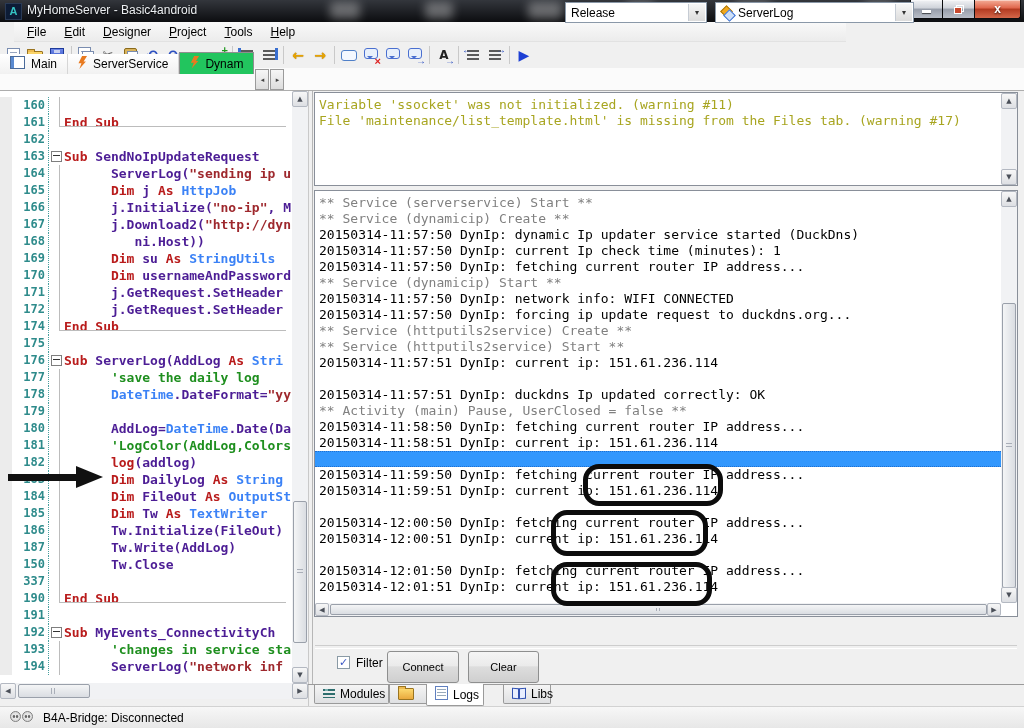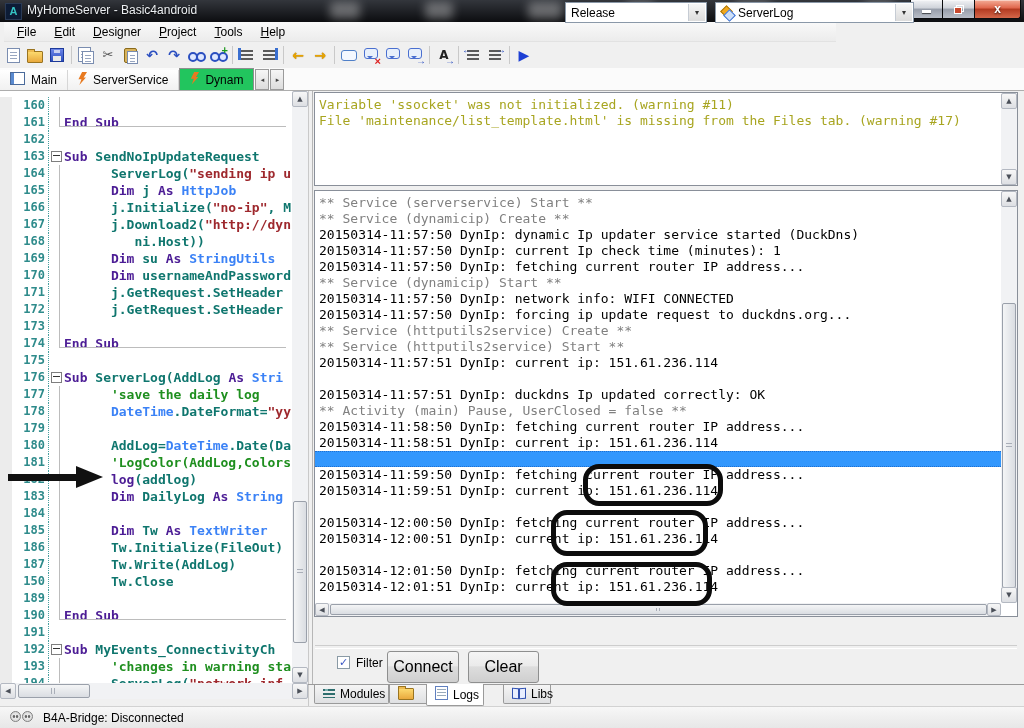--- a/index.html
+++ b/index.html
@@ -20,21 +20,21 @@
   .wbtn.first{border-bottom-left-radius:3px;}
   .wbtn.close{width:45px;border-bottom-right-radius:3px;
     background:linear-gradient(#f4ad97 0%,#df654a 45%,#b23a20 50%,#d4674a 100%);}
   .g-min{width:9px;height:3px;background:#fff;box-shadow:0 1px 1px rgba(0,0,0,.6);margin-top:5px;}
   .g-res{width:10px;height:9px;position:relative;}
   .g-res::before{content:'';position:absolute;right:0;top:0;width:6px;height:5px;border:1px solid #fff;}
   .g-res::after{content:'';position:absolute;left:0;bottom:0;width:6px;height:5px;border:1px solid #fff;background:#c8492e;}
   .g-close{color:#fff;font-weight:bold;font-size:12px;text-shadow:0 1px 2px rgba(0,0,0,.7);line-height:10px;}
 
   
-  .menubar{position:absolute;left:4px;top:22px;width:832px;height:20px;background:linear-gradient(#f9f9f9,#ececec);
+  .menubar{position:absolute;left:14px;top:22px;width:832px;height:20px;background:linear-gradient(#f9f9f9,#ececec);
     border-bottom:1px solid #e2e2e2;display:flex;align-items:center;padding-left:4px;box-sizing:border-box;}
   .mitem{padding:2px 9px;cursor:default;}
   .mitem u{text-decoration:underline;}
 
   
   .toolbar{position:absolute;left:0;top:42px;width:1024px;height:26px;background:#f0f0f0;
     display:flex;align-items:center;padding-left:2px;box-sizing:border-box;}
   .tbi{width:22px;height:21px;display:inline-flex;align-items:center;justify-content:center;position:relative;border-radius:2px;}
   .tbsep{width:1px;height:18px;background:#c9c9c9;margin:0 3px;}
   .tbi b.g{font-family:"DejaVu Sans",sans-serif;font-style:normal;font-weight:bold;font-size:14px;line-height:14px;}
@@ -73,42 +73,42 @@
   .combo .carr{position:absolute;right:1px;top:1px;bottom:1px;width:16px;
     background:linear-gradient(#f6f6f6,#dcdcdc);border-left:1px solid #c6ccd4;
     display:flex;align-items:center;justify-content:center;font-size:8px;color:#333;}
   .modico{display:inline-block;width:12px;height:12px;position:relative;margin-right:5px;}
   .modico::before{content:'';position:absolute;left:1px;top:0;width:7px;height:7px;background:#f2a81c;border:1px solid #a8750a;transform:rotate(45deg);}
   .modico::after{content:'';position:absolute;left:4px;top:4px;width:7px;height:7px;background:#cfe0f8;border:1px solid #3a6fd0;transform:rotate(45deg);}
 
   
   .tabbar{position:absolute;left:0;top:68px;width:1024px;height:23px;background:#fbfbfb;border-bottom:1px solid #adadad;
     display:flex;align-items:flex-end;box-sizing:border-box;}
-  .etab{height:20px;margin-bottom:0;display:flex;align-items:center;gap:6px;padding:0 10px;font-size:12px;
+  .etab{height:20px;margin-bottom:16px;display:flex;align-items:center;gap:6px;padding:0 10px;font-size:12px;
     background:linear-gradient(#ffffff,#f1f1f1);border-right:1px solid #d6d6d6;}
   .etab.active{border:1px solid #8f8f8f;border-bottom:none;background:#22c55e;height:21px;max-width:62px;overflow:hidden;white-space:nowrap;}
   .wicon{display:inline-block;width:13px;height:11px;background:#fff;border:1px solid #4a6a9a;position:relative;}
   .wicon::before{content:'';position:absolute;left:0;top:0;bottom:0;width:3px;background:#5a8ad0;}
   .tscroll{width:12px;height:19px;margin-left:1px;border:1px solid #9a9a9a;background:linear-gradient(#f6f6f6,#dcdcdc);
     display:flex;align-items:center;justify-content:center;font-size:7px;color:#444;}
 
   
   .editor{position:absolute;left:0;top:91px;width:292px;height:592px;background:#fff;overflow:hidden;
     font-family:"DejaVu Sans Mono",monospace;font-size:13px;font-weight:bold;}
   .crow{display:flex;height:17px;line-height:17px;position:relative;}
   .cmark{width:12px;background:#ececec;flex:none;}
   .cnum{width:33px;flex:none;text-align:right;padding-right:3px;color:#2e8b8b;border-right:1px dotted #4aa0a0;font-size:12px;}
   .cfold{width:15px;flex:none;display:flex;align-items:center;justify-content:center;}
   .fbox{width:9px;height:9px;border:1px solid #7e7e7e;background:#fff;position:relative;}
   .fbox::after{content:'';position:absolute;left:1px;right:1px;top:3px;height:1px;background:#333;}
   .ccode{white-space:pre;flex:1;}
   .crow.fold-body::before{content:'';position:absolute;left:59px;top:0;bottom:0;border-left:1px solid #bcbcbc;}
   .crow.fold-end::before{content:'';position:absolute;left:59px;right:6px;top:0;bottom:4px;
     border-left:1px solid #bcbcbc;border-bottom:1px solid #bcbcbc;}
-  .tk-kw{color:#4c1d95;} .tk-type{color:#3b82f6;} .tk-str{color:#9e282d;} .tk-com{color:#1f8f1f;} .tk-pl{color:#0f766e;}
+  .tk-kw{color:#b91c1c;} .tk-type{color:#3b82f6;} .tk-str{color:#9e282d;} .tk-com{color:#1f8f1f;} .tk-pl{color:#4c1d95;}
 
   
   .sb{position:absolute;background:#f1f2f4;}
   .sbtn{position:absolute;width:16px;height:16px;background:linear-gradient(#f7f7f7,#dddfe3);
     border:1px solid #b3b8c1;border-radius:2px;box-sizing:border-box;
     display:flex;align-items:center;justify-content:center;font-size:7px;color:#4a4f58;font-family:"DejaVu Sans",sans-serif;}
   .sthumb{position:absolute;left:1px;right:1px;background:linear-gradient(90deg,#f4f5f6,#dadde2);
     border:1px solid #9aa0aa;border-radius:2px;}
   .sthumb::after{content:'';position:absolute;left:3px;right:3px;top:50%;height:5px;margin-top:-3px;
     background:repeating-linear-gradient(#a9aeb8 0 1px,transparent 1px 3px);}
@@ -128,21 +128,21 @@
     margin-left:-4px;padding-left:4px;}
   .groove{position:absolute;left:315px;top:645px;width:702px;height:2px;border-top:1px solid #cdcdcd;border-bottom:1px solid #fff;}
 
   
   .cbox{position:absolute;width:13px;height:13px;background:#fff;border:1px solid #8a9aa5;box-sizing:border-box;
     display:flex;align-items:center;justify-content:center;}
   .cbox span{color:#3b57c4;font-family:"DejaVu Sans",sans-serif;font-size:11px;font-weight:bold;line-height:10px;}
   .flabel{position:absolute;font-size:12px;}
   .btn{position:absolute;height:32px;border:1px solid #8e8f8f;border-radius:3px;box-sizing:border-box;
     background:linear-gradient(#f5f5f5 0%,#ebebeb 45%,#dddddd 50%,#cfcfcf 100%);
-    display:flex;align-items:center;justify-content:center;font-size:16px;}
+    display:flex;align-items:center;justify-content:center;font-size:11px;}
 
   
   .btabline{position:absolute;left:308px;top:684px;width:716px;height:1px;background:#9a9a9a;}
   .btab{position:absolute;top:685px;height:19px;background:linear-gradient(#f5f5f5,#dfe0e2);
     border:1px solid #9a9a9a;border-top:none;border-radius:0 0 2px 2px;box-sizing:border-box;
     display:flex;align-items:center;gap:5px;padding:0 8px;font-size:12px;}
   .btab.active{top:684px;height:22px;background:#fff;z-index:3;}
   .mlines{display:inline-block;width:12px;height:9px;
     background:repeating-linear-gradient(#2e6e6e 0 2px,transparent 2px 4px);position:relative;}
   .mlines::after{content:'';position:absolute;left:2px;top:0;width:3px;height:2px;background:#7ab0b0;}
@@ -401,26 +401,20 @@
         <span class="cnum">171</span>
         <span class="cfold"></span>
         <span class="ccode"><span class="tk-pl">      j.GetRequest.SetHeader</span></span>
       </div>
       <div class="crow fold-body">
         <span class="cmark"></span>
         <span class="cnum">172</span>
         <span class="cfold"></span>
         <span class="ccode"><span class="tk-pl">      j.GetRequest.SetHeader</span></span>
       </div>
-      <div class="crow fold-body">
-        <span class="cmark"></span>
-        <span class="cnum">173</span>
-        <span class="cfold"></span>
-        <span class="ccode"></span>
-      </div>
       <div class="crow fold-end">
         <span class="cmark"></span>
         <span class="cnum">174</span>
         <span class="cfold"></span>
         <span class="ccode"><span class="tk-kw">End Sub</span></span>
       </div>
       <div class="crow">
         <span class="cmark"></span>
         <span class="cnum">175</span>
         <span class="cfold"></span>
@@ -473,20 +467,21 @@
       <div class="crow fold-body">
         <span class="cmark"></span>
         <span class="cnum">183</span>
         <span class="cfold"></span>
         <span class="ccode"><span class="tk-pl">      </span><span class="tk-kw">Dim</span><span class="tk-pl"> DailyLog </span><span class="tk-kw">As</span><span class="tk-pl"> </span><span class="tk-type">String</span></span>
       </div>
       <div class="crow fold-body">
         <span class="cmark"></span>
         <span class="cnum">184</span>
         <span class="cfold"></span>
+        <span class="ccode"><span class="tk-pl">      </span><span class="tk-kw">Dim</span><span class="tk-pl"> FileOut </span><span class="tk-kw">As</span><span class="tk-pl"> </span><span class="tk-type">OutputSt</span></span>
       </div>
       <div class="crow fold-body">
         <span class="cmark"></span>
         <span class="cnum">185</span>
         <span class="cfold"></span>
         <span class="ccode"><span class="tk-pl">      </span><span class="tk-kw">Dim</span><span class="tk-pl"> Tw </span><span class="tk-kw">As</span><span class="tk-pl"> </span><span class="tk-type">TextWriter</span></span>
       </div>
       <div class="crow fold-body">
         <span class="cmark"></span>
         <span class="cnum">186</span>
@@ -500,21 +495,21 @@
         <span class="ccode"><span class="tk-pl">      Tw.Write(AddLog)</span></span>
       </div>
       <div class="crow fold-body">
         <span class="cmark"></span>
         <span class="cnum">150</span>
         <span class="cfold"></span>
         <span class="ccode"><span class="tk-pl">      Tw.Close</span></span>
       </div>
       <div class="crow fold-body">
         <span class="cmark"></span>
-        <span class="cnum">189</span>
+        <span class="cnum">337</span>
         <span class="cfold"></span>
         <span class="ccode"></span>
       </div>
       <div class="crow fold-end">
         <span class="cmark"></span>
         <span class="cnum">190</span>
         <span class="cfold"></span>
         <span class="ccode"><span class="tk-kw">End Sub</span></span>
       </div>
       <div class="crow">
@@ -528,21 +523,21 @@
         <span class="cnum">192</span>
         <span class="cfold">
           <span class="fbox"></span>
         </span>
         <span class="ccode"><span class="tk-kw">Sub</span><span class="tk-pl"> MyEvents_ConnectivityCh</span></span>
       </div>
       <div class="crow fold-body">
         <span class="cmark"></span>
         <span class="cnum">193</span>
         <span class="cfold"></span>
-        <span class="ccode"><span class="tk-com">      'changes in warning sta</span></span>
+        <span class="ccode"><span class="tk-com">      'changes in service sta</span></span>
       </div>
       <div class="crow fold-body">
         <span class="cmark"></span>
         <span class="cnum">194</span>
         <span class="cfold"></span>
         <span class="ccode"><span class="tk-pl">      ServerLog(</span><span class="tk-str">"network inf</span></span>
       </div>
     </div>
 
   

